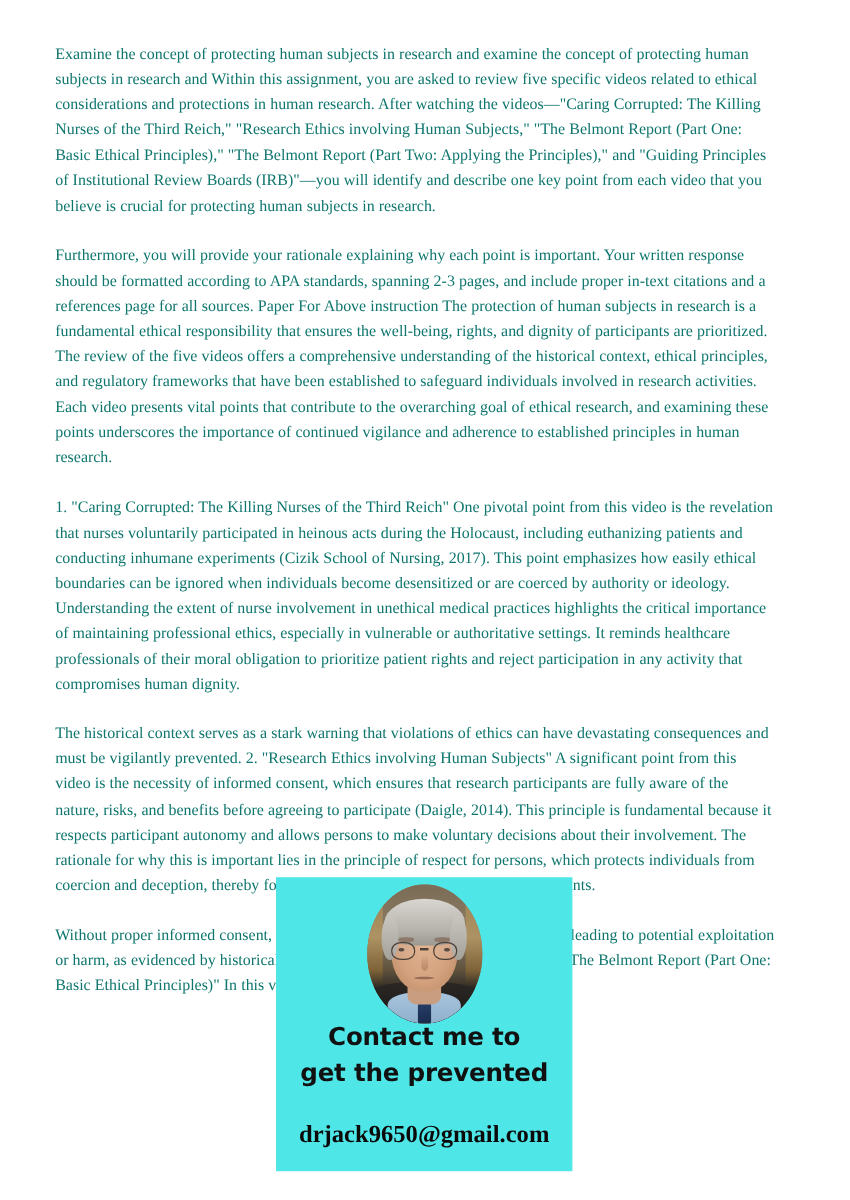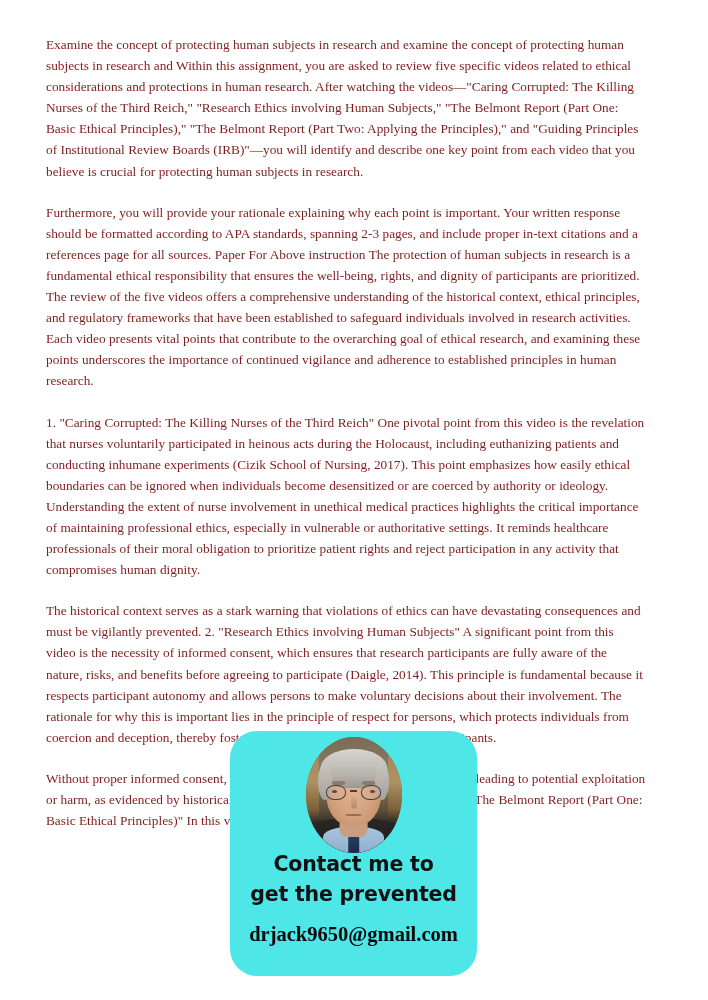--- a/index.html
+++ b/index.html
@@ -18,21 +18,21 @@
   #doc-body {
     position: absolute;
     left: 46px;
     top: 34px;
     width: 600px;
   }
   .para {
     font-family: "Liberation Serif", "DejaVu Serif", serif;
     font-size: 13.3px;
     line-height: 21.1px;
-    color: #7f1d1d;
+    color: #0f766e;
     margin: 0 0 20px 0;
     text-align: left;
     word-spacing: 0.1px;
     -webkit-font-smoothing: none;
   }
   .para:last-child { margin-bottom: 0; }
 
   
   #promo-overlay {
     position: absolute;
@@ -212,38 +212,38 @@
     line-height: 30px;
     letter-spacing: -0.2px;
     white-space: nowrap;
   }
   #promo-email {
     font-family: "Liberation Serif", "DejaVu Serif", serif;
     font-size: 20.5px;
     font-weight: 700;
     color: #0a0a0a;
     line-height: 30px;
-    margin-top: 10px;
+    margin-top: 22px;
     white-space: nowrap;
   }
 </style>
 </head>
 <body>
 
 <div id="page">
 
   <div id="doc-body">
     <p class="para">Examine the concept of protecting human subjects in research and examine the concept of protecting human subjects in research and Within this assignment, you are asked to review five specific videos related to ethical considerations and protections in human research. After watching the videos—"Caring Corrupted: The Killing Nurses of the Third Reich," "Research Ethics involving Human Subjects," "The Belmont Report (Part One: Basic Ethical Principles)," "The Belmont Report (Part Two: Applying the Principles)," and "Guiding Principles of Institutional Review Boards (IRB)"—you will identify and describe one key point from each video that you believe is crucial for protecting human subjects in research.</p>
     <p class="para">Furthermore, you will provide your rationale explaining why each point is important. Your written response should be formatted according to APA standards, spanning 2-3 pages, and include proper in-text citations and a references page for all sources. Paper For Above instruction The protection of human subjects in research is a fundamental ethical responsibility that ensures the well-being, rights, and dignity of participants are prioritized. The review of the five videos offers a comprehensive understanding of the historical context, ethical principles, and regulatory frameworks that have been established to safeguard individuals involved in research activities. Each video presents vital points that contribute to the overarching goal of ethical research, and examining these points underscores the importance of continued vigilance and adherence to established principles in human research.</p>
     <p class="para">1. "Caring Corrupted: The Killing Nurses of the Third Reich" One pivotal point from this video is the revelation that nurses voluntarily participated in heinous acts during the Holocaust, including euthanizing patients and conducting inhumane experiments (Cizik School of Nursing, 2017). This point emphasizes how easily ethical boundaries can be ignored when individuals become desensitized or are coerced by authority or ideology. Understanding the extent of nurse involvement in unethical medical practices highlights the critical importance of maintaining professional ethics, especially in vulnerable or authoritative settings. It reminds healthcare professionals of their moral obligation to prioritize patient rights and reject participation in any activity that compromises human dignity.</p>
     <p class="para">The historical context serves as a stark warning that violations of ethics can have devastating consequences and must be vigilantly prevented. 2. "Research Ethics involving Human Subjects" A significant point from this video is the necessity of informed consent, which ensures that research participants are fully aware of the nature, risks, and benefits before agreeing to participate (Daigle, 2014). This principle is fundamental because it respects participant autonomy and allows persons to make voluntary decisions about their involvement. The rationale for why this is important lies in the principle of respect for persons, which protects individuals from coercion and deception, thereby fostering trust between researchers and participants.</p>
     <p class="para">Without proper informed consent, the integrity of the research process is at risk, leading to potential exploitation or harm, as evidenced by historical abuses like the Tuskegee Syphilis Study. 3. "The Belmont Report (Part One: Basic Ethical Principles)" In this video, a key point is</p>
   </div>
 
-  <div id="promo-overlay" style="background: rgb(79, 230, 232); border-radius: 27px;">
+  <div id="promo-overlay" style="background: rgb(79, 230, 232);">
 
     <div id="promo-avatar">
       <div class="av-bg"></div>
       <div class="av-bg-panel"></div>
       <div class="av-shoulders"></div>
       <div class="av-shirt"></div>
       <div class="av-tie"></div>
       <div class="av-neck"></div>
       <div class="av-face"></div>
       <div class="av-hair"></div>

